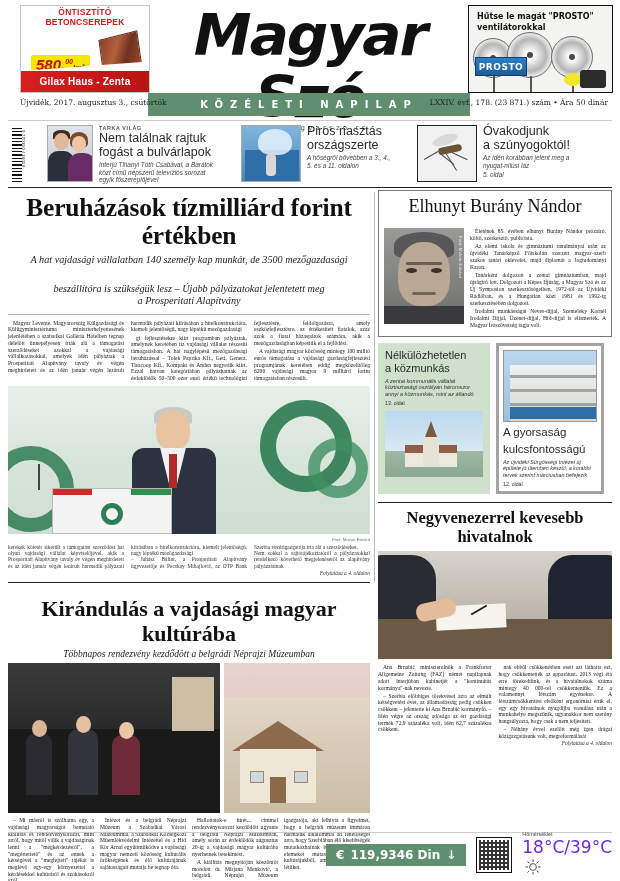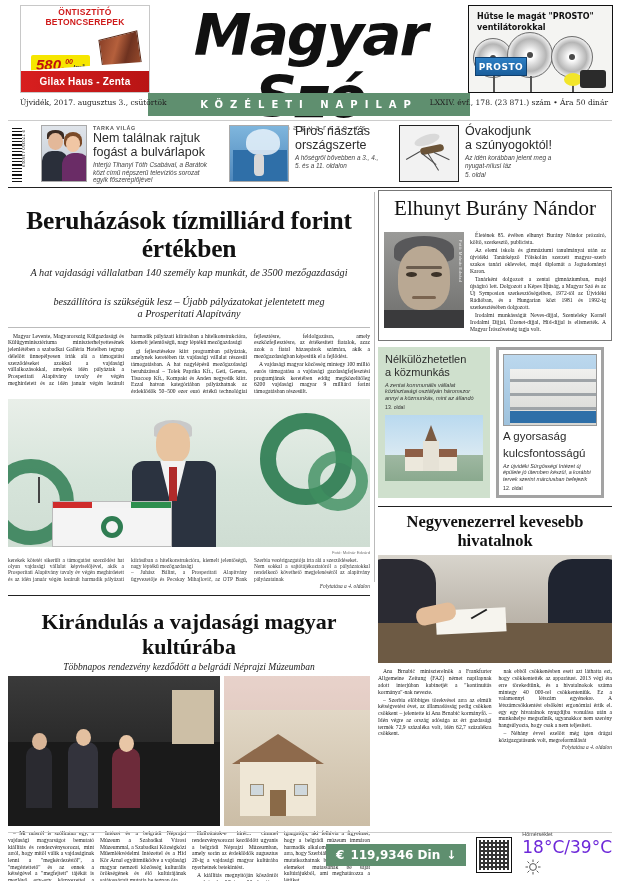--- a/index.html
+++ b/index.html
@@ -107,21 +107,21 @@
   }
   .issue-line{
     position:absolute; right:12px; top:98px; font-size:7.5px; color:#222;
     font-family:"DejaVu Serif", serif;
   }
 
   
   .teasers{
     position:absolute; left:8px; top:120px; width:604px; height:68px;
     border-top:1px solid #ccc; border-bottom:1.6px solid #222;
-    display:flex; align-items:center; gap:16px; padding:3px 4px;
+    display:flex; align-items:center; gap:22px; padding:3px 4px;
   }
   .barcode{ width:13px; height:56px; position:relative; background:#fff; }
   .barcode .bars{
     position:absolute; inset:0 3px 0 0;
     background: repeating-linear-gradient(0deg,#111 0 1.5px, #fff 1.5px 3px,
                 #111 3px 4px, #fff 4px 6.5px, #111 6.5px 8px, #fff 8px 10px);
   }
   .barcode .num{
     position:absolute; right:-1px; top:4px; font-size:4.2px; color:#222;
     writing-mode: vertical-rl; letter-spacing:0.3px;
@@ -149,21 +149,21 @@
   .teaser-lead{ font-size:6.4px; font-style:italic; color:#444; line-height:7.6px; margin-top:2px;}
 
   
   .content{ position:absolute; left:8px; top:190px; width:604px; height:680px; }
   .col-left{ position:absolute; left:0; top:0; width:362px; }
   .col-right{ position:absolute; left:370px; top:0; width:234px; }
   .vrule{ position:absolute; left:366px; top:2px; width:1px; height:390px; background:#bbb; }
 
   .lead-head{
     font-family:"Liberation Serif", serif; font-size:25.5px; text-align:center;
-    color:#111; line-height:28px; margin-top:17px; letter-spacing:-0.2px;
+    color:#111; line-height:28px; margin-top:4px; letter-spacing:-0.2px;
   }
   .lead-sub{
     font-family:"Liberation Serif", serif; font-style:italic; font-size:10.2px;
     text-align:center; color:#222; line-height:12.6px; margin-top:4px; padding:0 14px;
   }
   .rule-thin{ height:1px; background:#bbb; margin:6px 0 5px 0; }
 
   .cols3{ column-count:3; column-gap:7px; column-rule:0; }
   .cols2{ column-count:2; column-gap:7px; }
   .cols4{ column-count:4; column-gap:6px; }
@@ -194,21 +194,21 @@
   .pm-podium-strip{ position:absolute; left:0; top:0; width:100%; height:6px;
     background:linear-gradient(90deg,#cf2b2b 33%, #f3f3f3 33% 66%, #2f8f4f 66%); }
   .pm-podium-logo{ position:absolute; left:50%; top:14px; transform:translateX(-50%);
     width:22px; height:22px; border:5px solid #2f7d52; border-radius:50%; }
   .pm-mic{ position:absolute; left:30px; bottom:44px; width:2px; height:26px; background:#444; }
 
   .cap-small{ font-family:"Liberation Serif", serif; font-size:5.4px; line-height:6.4px;
     color:#333; text-align:justify; }
   .photo-credit{ font-size:4.2px; color:#777; text-align:right; }
   .rhead{
-    font-family:"Liberation Serif", serif; font-size:21px; text-align:center;
+    font-family:"Liberation Serif", serif; font-size:18px; text-align:center;
     color:#111; padding:5px 0 6px 0; border:1px solid #777; border-bottom:0;
   }
   .rbody{ border:1px solid #777; border-top:0; padding:5px; display:flex; gap:6px; }
   .portrait{
     width:80px; height:96px; flex:none; position:relative; overflow:hidden;
     background:linear-gradient(#9a9a98,#6e6e6c); border:0;
   }
   .po-face{ position:absolute; left:14px; top:14px; width:52px; height:64px; background:#b9a893; border-radius:46% 46% 40% 40%; }
   .po-hair{ position:absolute; left:10px; top:4px; width:60px; height:26px; background:#58585a; border-radius:50% 50% 20% 20%; }
   .po-brow{ position:absolute; left:22px; top:34px; width:36px; height:3px; background:#6a5c4e; border-radius:2px;}

